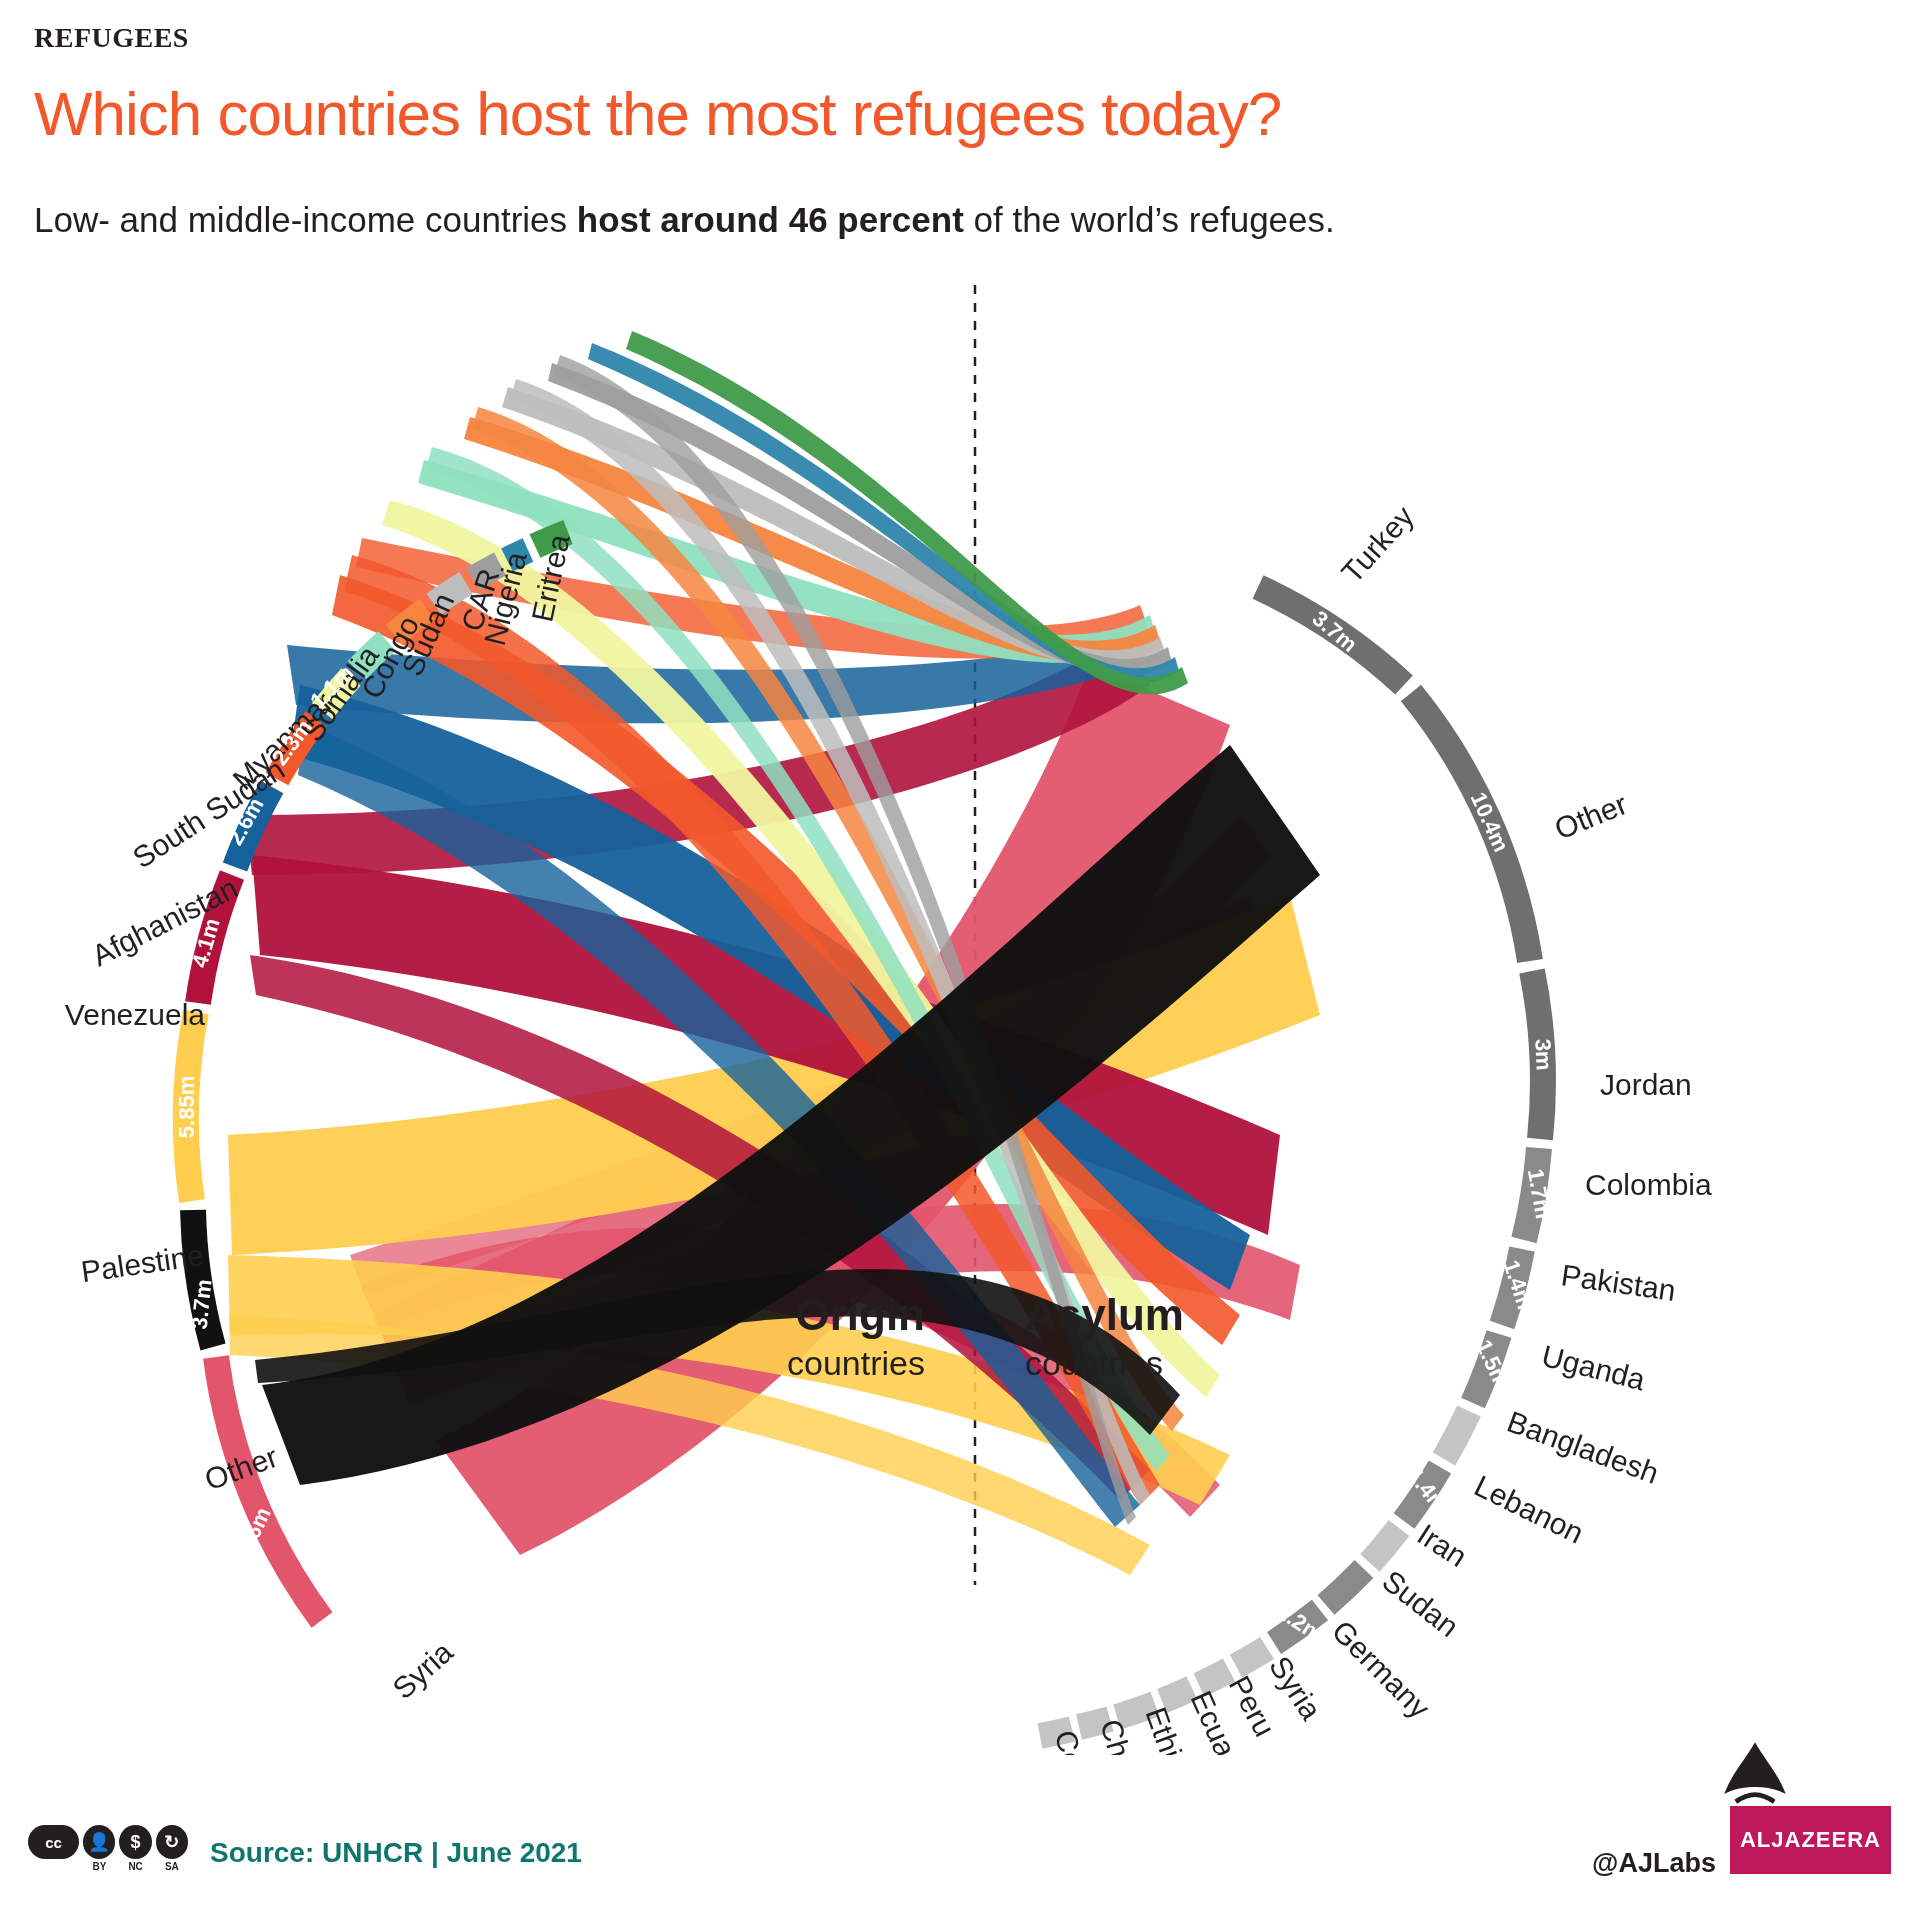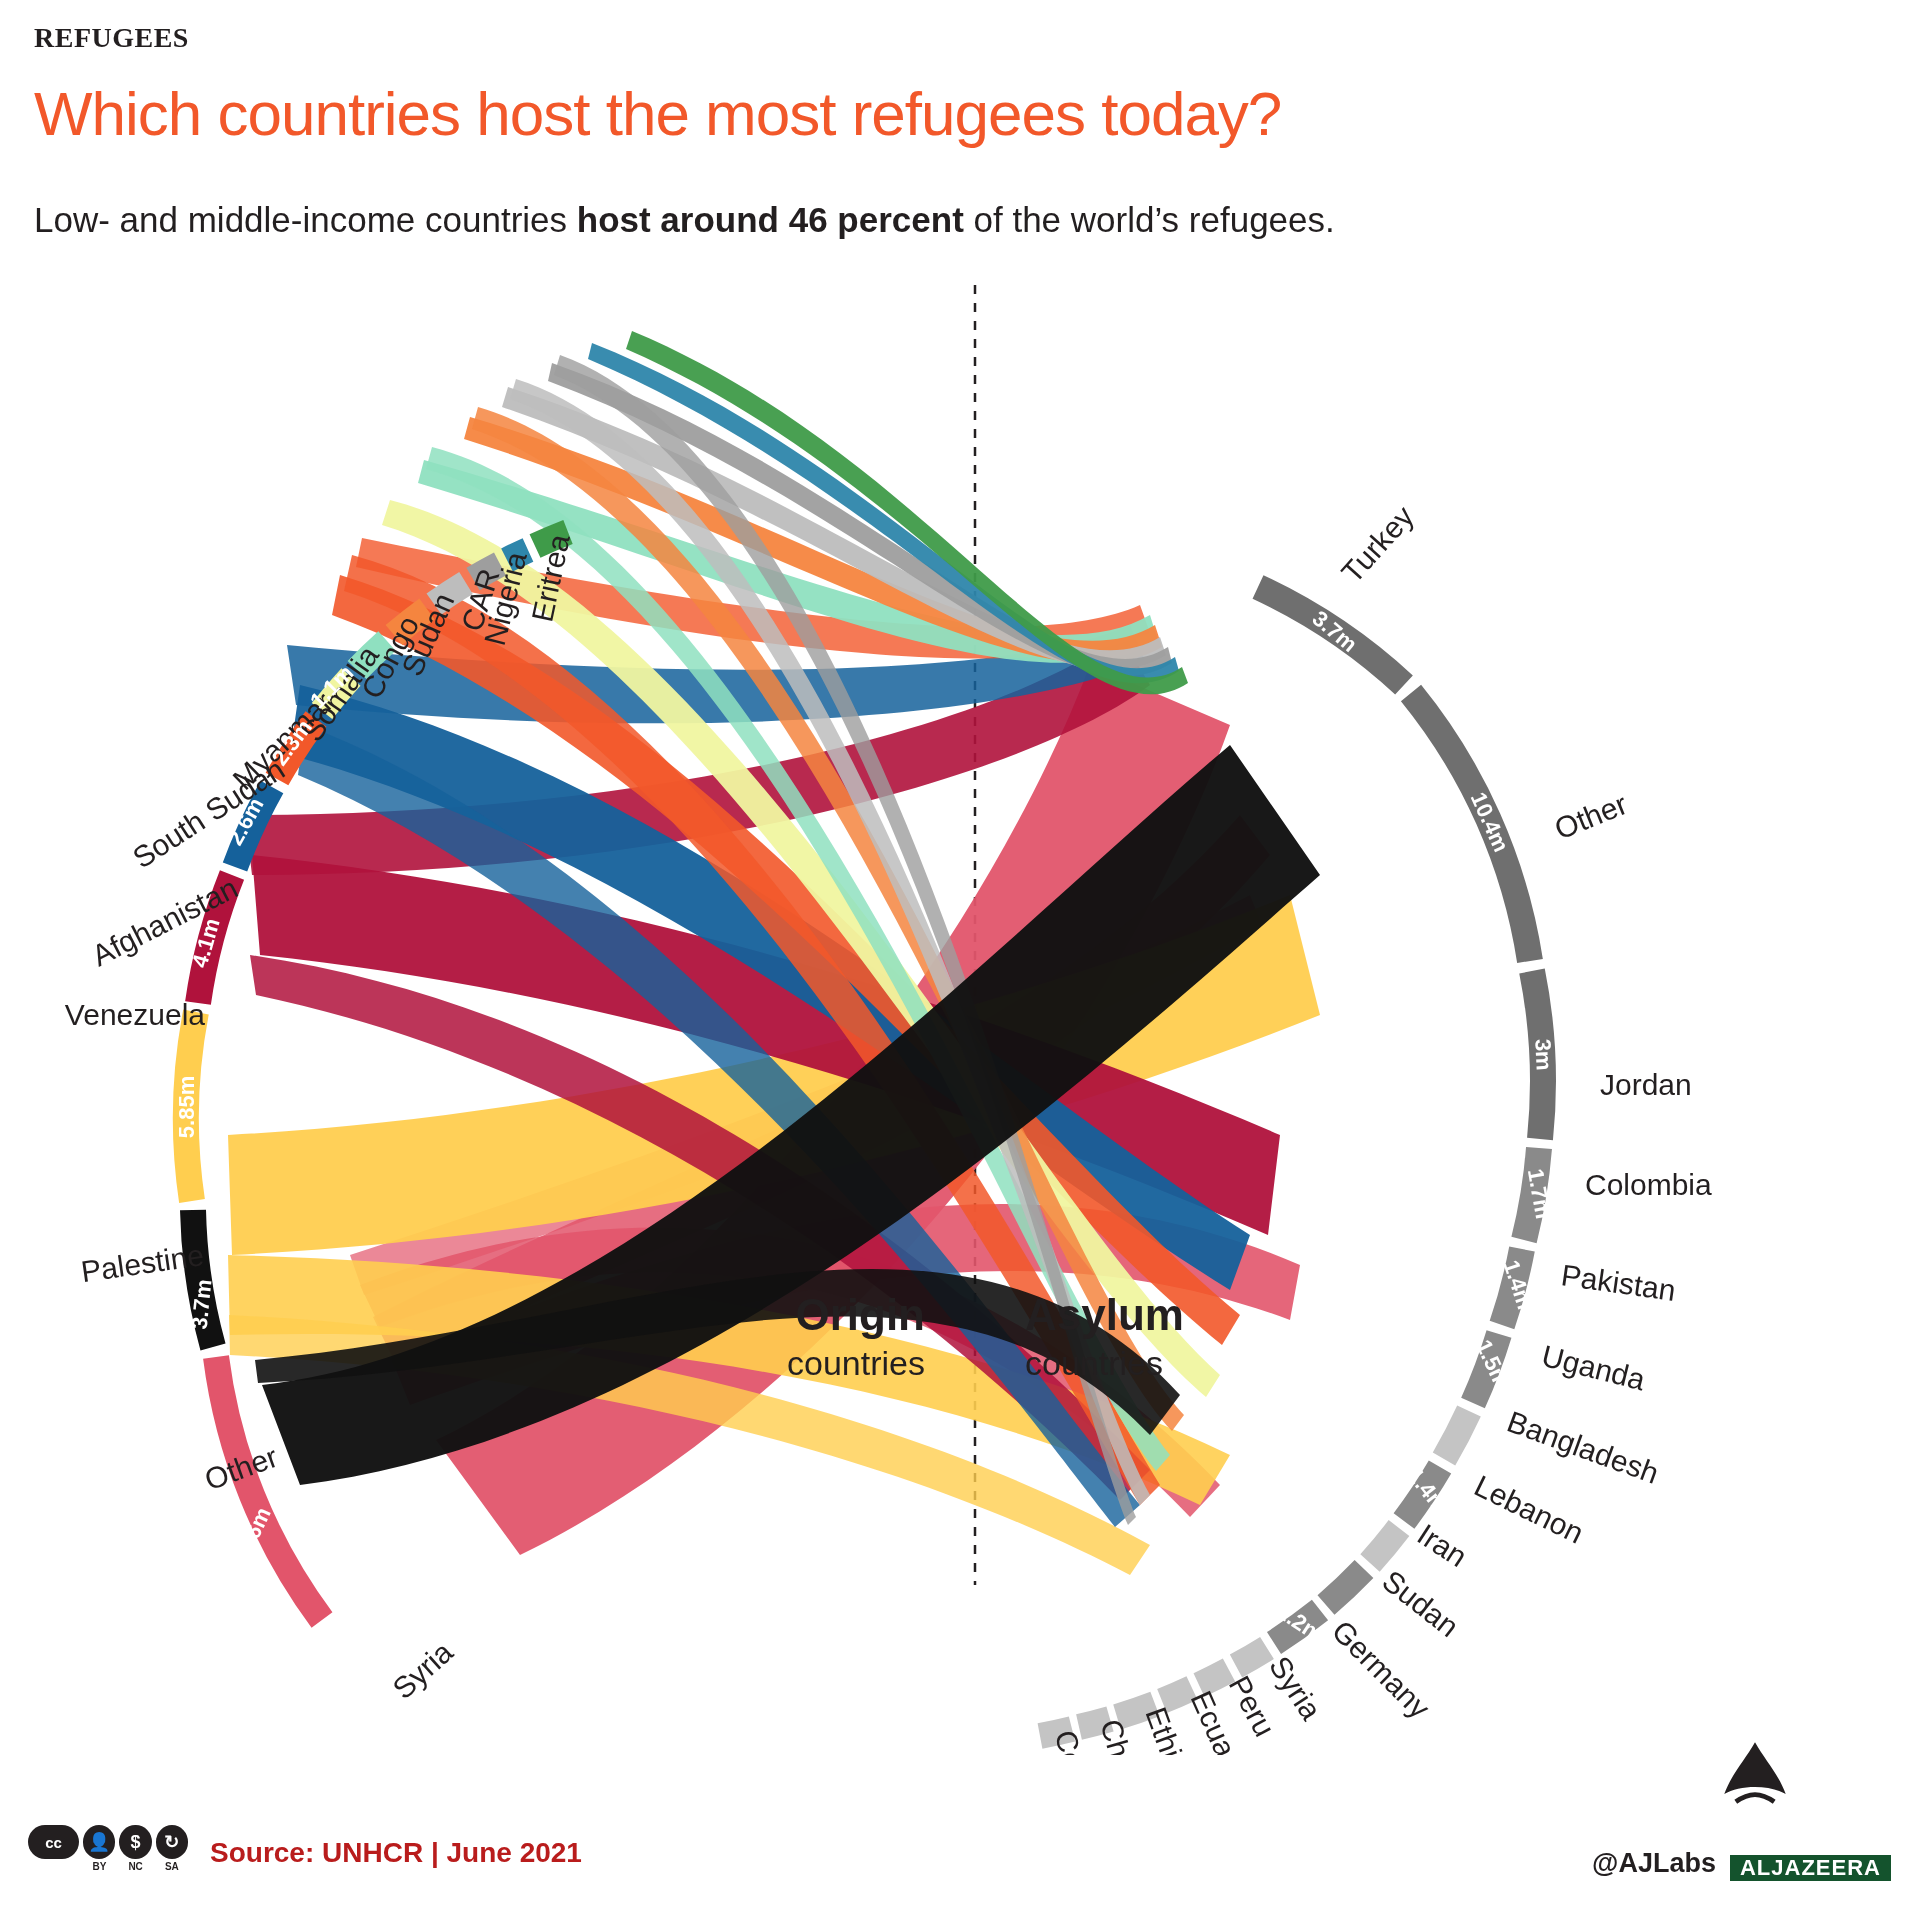--- a/index.html
+++ b/index.html
@@ -42,21 +42,21 @@
   .center-title{
     font-family:"Liberation Sans", sans-serif;
     font-size:44px;font-weight:bold;fill:#231f20;
   }
   .center-sub{
     font-family:"Liberation Sans", sans-serif;
     font-size:34px;fill:#231f20;
   }
   .footer-source{
     position:absolute;left:210px;bottom:52px;
-    font-size:28px;font-weight:bold;color:#b91c1c;
+    font-size:28px;font-weight:bold;color:#0f766e;
   }
   .cc-badge{
     position:absolute;left:28px;bottom:36px;
     width:160px;height:60px;margin-top:36px;
   }
   .cc-row{display:flex;gap:4px;align-items:center;}
   .cc-circle{
     width:34px;height:34px;border-radius:50%;
     background:#231f20;color:#fff;
     display:flex;align-items:center;justify-content:center;
@@ -72,22 +72,22 @@
   .cc-sub span{width:34px;text-align:center;}
   .cc-sub span.first{width:54px;}
   .brand{
     position:absolute;right:30px;bottom:36px;
     display:flex;align-items:flex-end;gap:14px;
   }
   .handle{
     font-size:27px;font-weight:bold;color:#231f20;margin-bottom:6px;
   }
   .aj-box{
-    background:#14532d;color:#fff;font-size:22px;font-weight:bold;
-    padding:0 10px;letter-spacing:1px;margin-bottom:4px;
+    background:#be185d;color:#fff;font-size:22px;font-weight:bold;
+    padding:21px 10px;letter-spacing:1px;margin-bottom:11px;
   }
   .aj-logo{
     position:absolute;right:118px;bottom:100px;
     width:96px;height:96px;
   }
 </style>
 </head>
 <body>
 
 <div class="kicker">REFUGEES</div>

